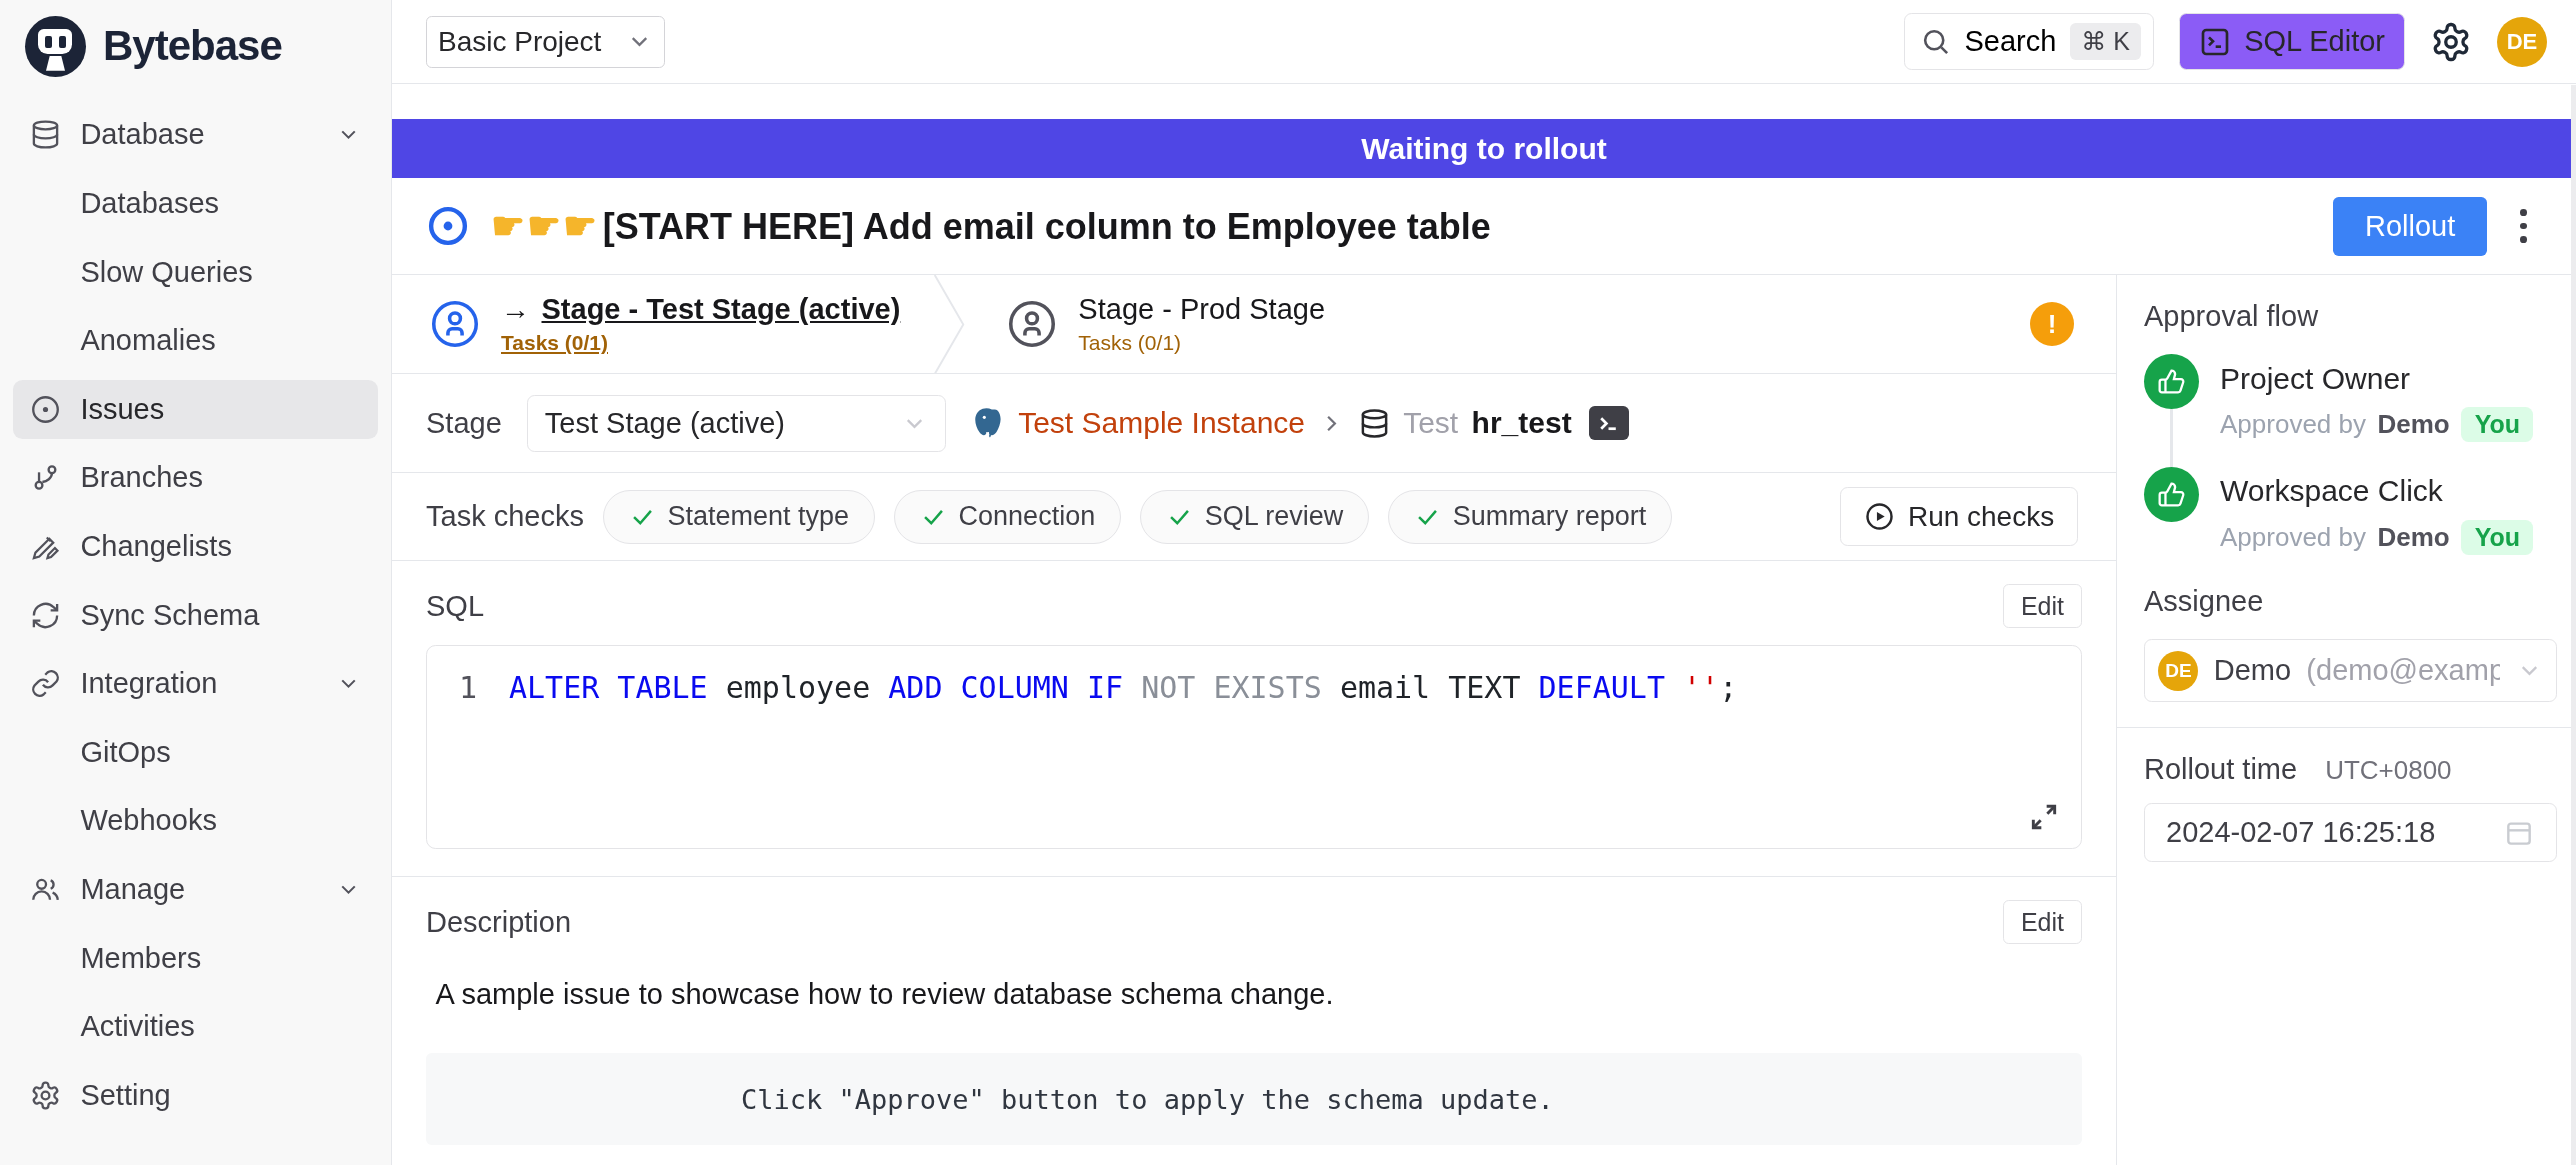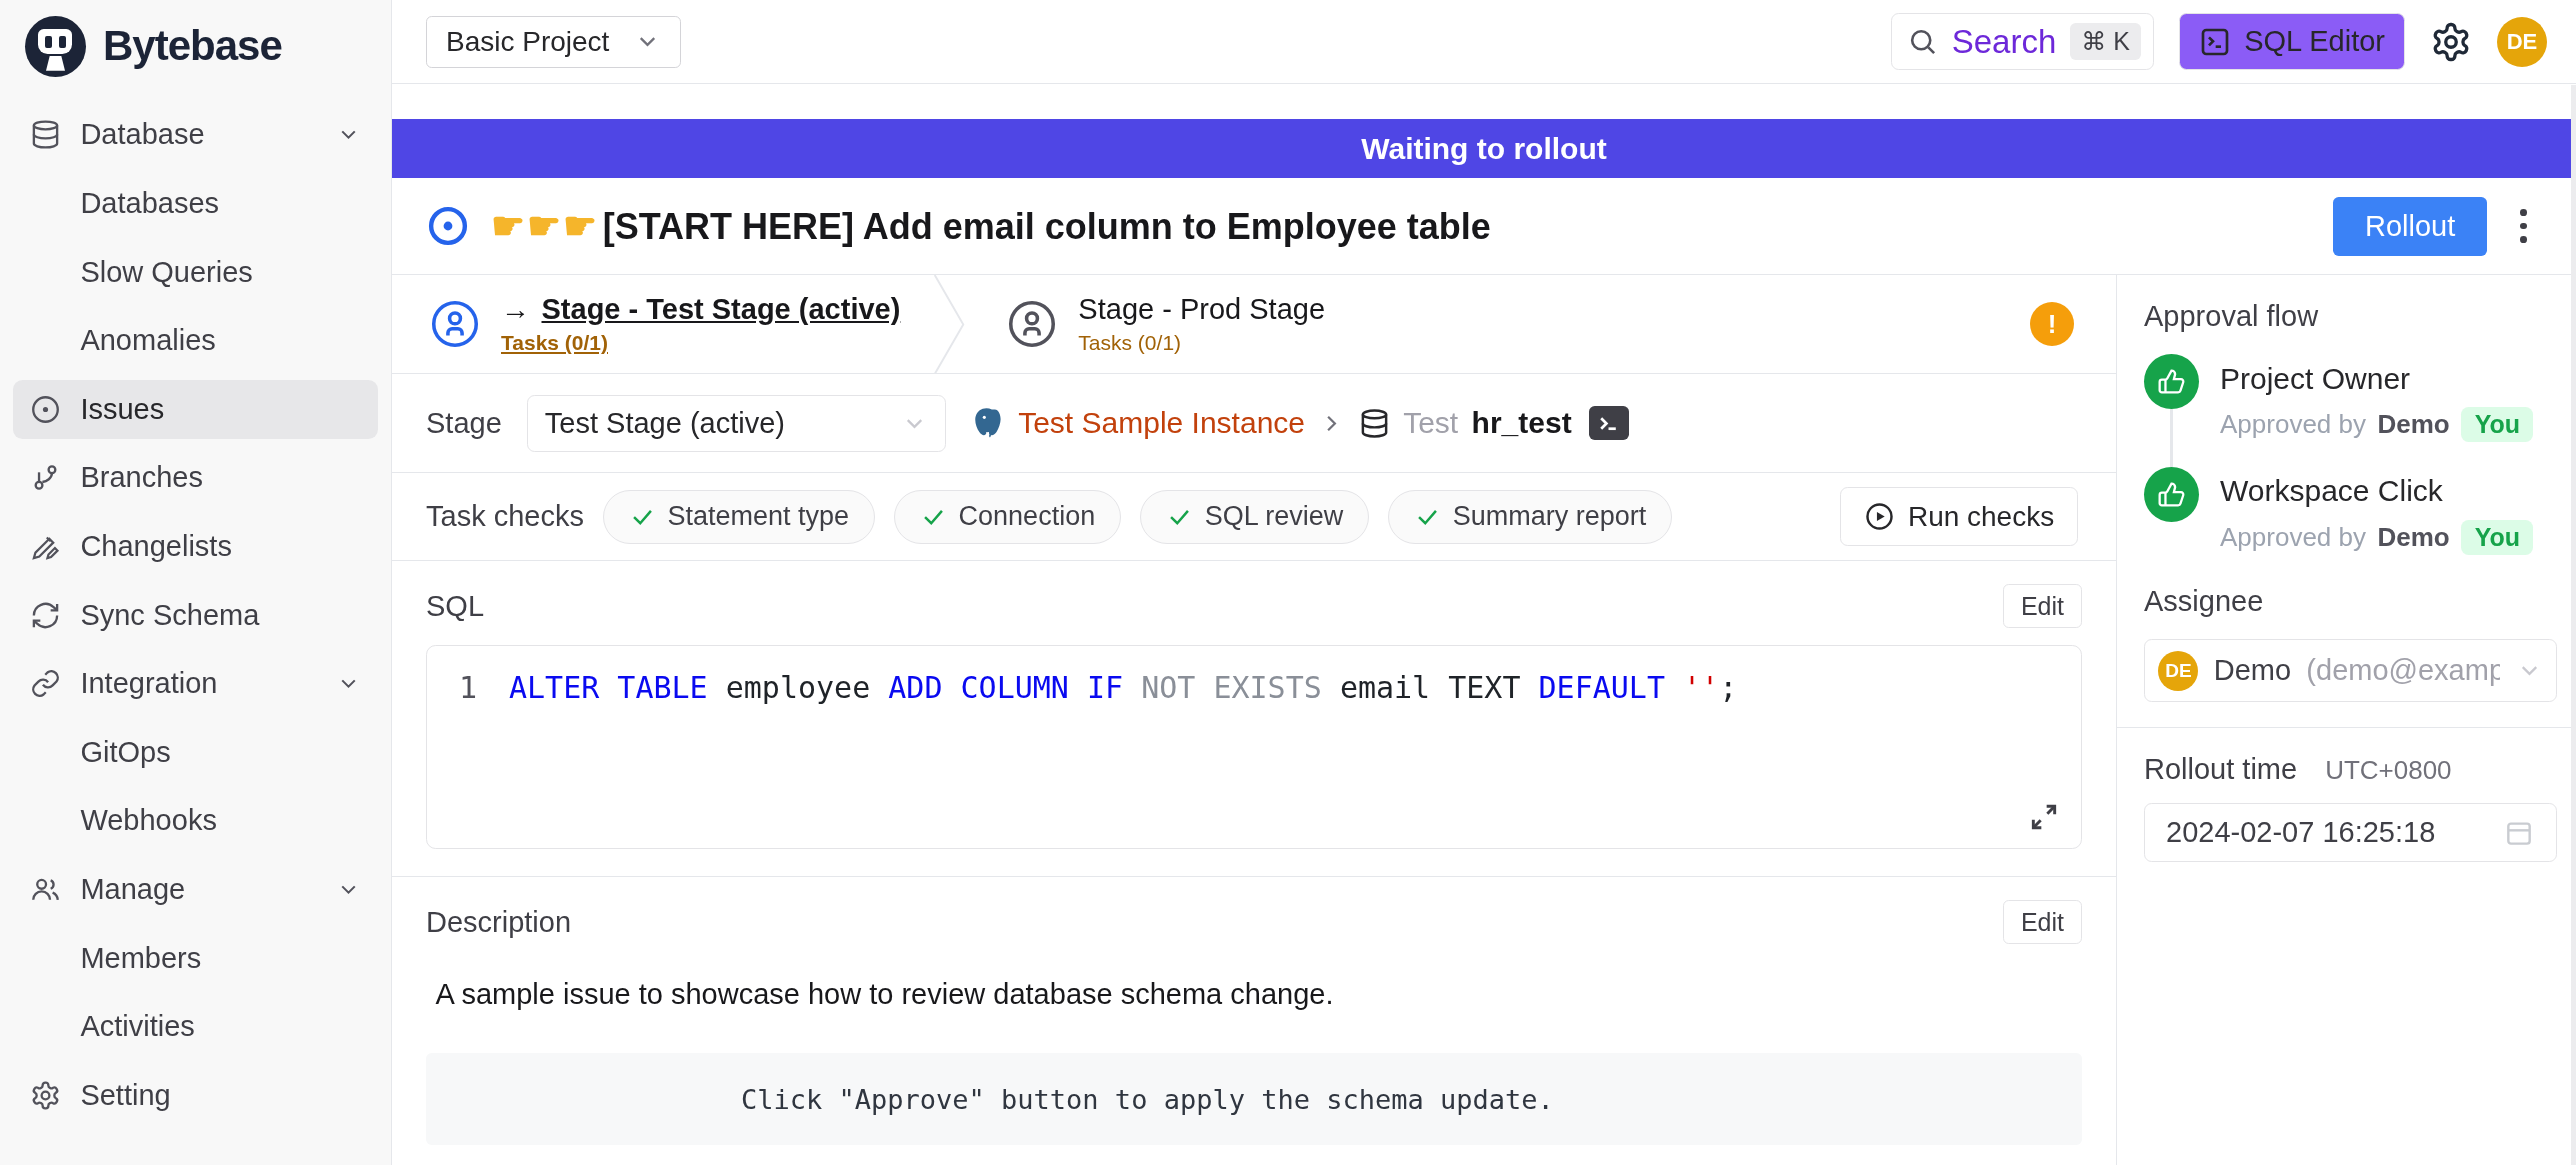--- a/index.html
+++ b/index.html
@@ -20,24 +20,24 @@
   .nav-item { display:flex; align-items:center; height:59px; padding:0 17px; border-radius:9.6px; color:#3f3f46; font-size:29px; cursor:pointer; margin-bottom:9.6px; }
   .nav-item .nicon { width:50px; flex:0 0 50px; display:flex; align-items:center; color:#52525b; }
   .nav-item .nlabel { flex:1; }
   .nav-item.child { padding-left:67px; }
   .nav-item.active { background:#e7e7e9; font-weight:500; color:#27272a; }
   .nav-item .chev { color:#52525b; }
 
   
   .main { flex:1; display:flex; flex-direction:column; position:relative; min-width:0; }
   .topbar { height:84px; border-bottom:1px solid #e5e7eb; display:flex; align-items:center; padding:0 29px 0 34px; background:#fff; }
-  .proj-select { display:flex; align-items:center; gap:25px; border:1px solid #d4d4d8; border-radius:5.7px; height:52px; padding:0 19px; font-size:28px; color:#27272a; background:#fff; cursor:pointer; }
+  .proj-select { display:flex; align-items:center; gap:25px; border:1px solid #d4d4d8; border-radius:5.7px; height:52px; padding:0 11px; font-size:28px; color:#27272a; background:#fff; cursor:pointer; }
   .top-right { margin-left:auto; display:flex; align-items:center; gap:25px; }
   .searchbox { display:flex; align-items:center; gap:13.4px; border:1px solid #e4e4e7; border-radius:7.6px; height:57px; padding:0 11.5px 0 15.3px; color:#a1a1aa; background:#fff; cursor:text; }
-  .searchbox .stext { font-size:33px; color:#6d28d9; }
+  .searchbox .stext { font-size:29px; color:#000000; }
   .kbd { background:#ececee; border-radius:5.7px; padding:3.8px 11.5px; font-size:25px; color:#3f3f46; }
   .sqled-btn { display:flex; align-items:center; gap:13.4px; border:1px solid #e4e4e7; border-radius:7.6px; height:57px; padding:0 19px; font-size:29px; color:#27272a; background:#8b5cf6; cursor:pointer; }
   .gear-btn { color:#1f2937; display:flex; cursor:pointer; }
   .avatar { width:50px; height:50px; border-radius:50%; background:#e5a50a; color:#fff; font-size:22px; font-weight:700; display:flex; align-items:center; justify-content:center; cursor:pointer; }
 
   .banner { margin-top:35px; height:59px; background:#4f46e5; color:#fff; font-size:30px; font-weight:600; display:flex; align-items:center; justify-content:center; }
 
   .title-row { height:97px; display:flex; align-items:center; padding:0 38px 0 34px; border-bottom:1px solid #e5e7eb; gap:21px; }
   .issue-title { font-size:36px; font-weight:700; color:#18181b; }
   .emoji { color:#f5b52b; font-size:38px; letter-spacing:1.9px; margin-right:3.8px; }

